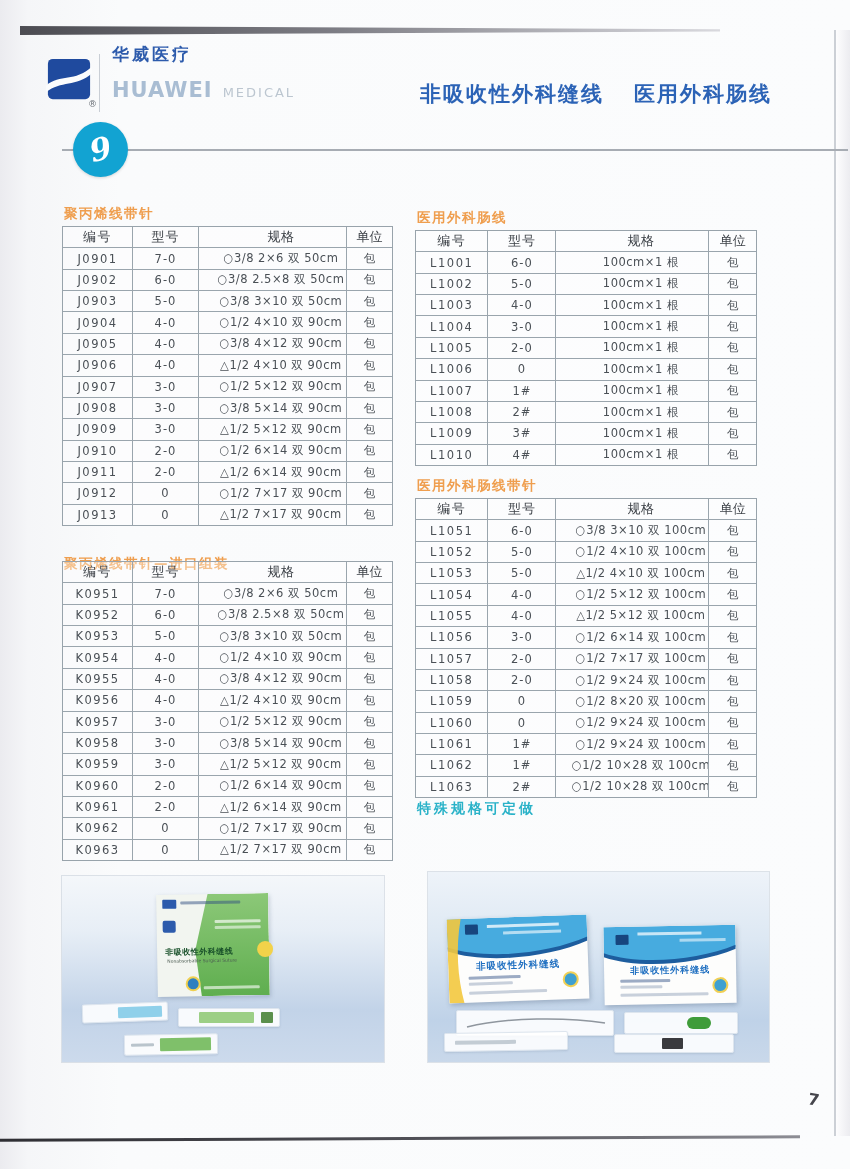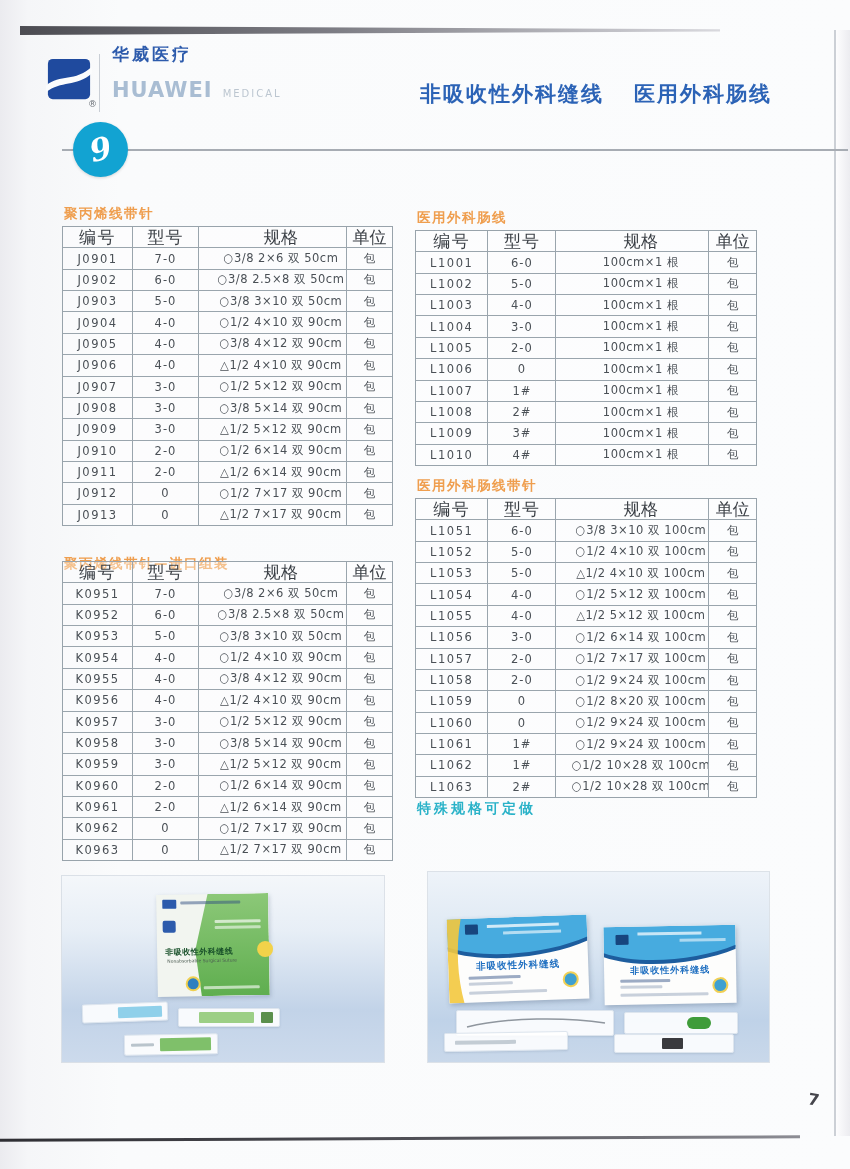--- a/index.html
+++ b/index.html
@@ -38,21 +38,21 @@
   
   .logo-box{position:absolute;left:46px;top:56px;width:46px;height:46px;}
   .logo-reg{position:absolute;left:88px;top:99px;font-size:9px;color:#6b7077;}
   .logo-divider{position:absolute;left:99px;top:54px;width:1px;height:58px;background:#c9ced5;}
   .brand-cn{
     position:absolute;left:112px;top:43px;font-size:17px;font-weight:bold;
     color:#2d5bac;letter-spacing:3px;
   }
   .brand-en-row{position:absolute;left:112px;top:78px;display:flex;align-items:baseline;}
   .brand-en{font-size:21px;font-weight:bold;color:#a9bdd3;letter-spacing:1px;}
-  .brand-suffix{font-size:10px;color:#bcc6d0;letter-spacing:2px;margin-left:10px;}
+  .brand-suffix{font-size:13px;color:#bcc6d0;letter-spacing:2px;margin-left:10px;}
   .page-title-row{position:absolute;left:420px;top:80px;display:flex;gap:30px;}
   .page-title-part{font-size:21px;font-weight:bold;color:#2c63b6;letter-spacing:2px;white-space:nowrap;}
   .page-subtitle-row{position:absolute;left:421px;top:111px;display:flex;gap:33px;}
   .page-subtitle-part{font-size:11.5px;color:#a2abb4;white-space:nowrap;}
   .header-rule{position:absolute;left:62px;top:149px;width:786px;height:1.5px;background:#a7acb3;}
   .page-badge{
     position:absolute;left:73px;top:122px;width:55px;height:55px;border-radius:50%;
     background:#12a3d2;display:flex;align-items:center;justify-content:center;
     box-shadow:0 1px 3px rgba(0,0,0,.15);
   }
@@ -73,21 +73,21 @@
     border:1px solid #98a3ab;background:rgba(255,255,255,.35);
     box-sizing:border-box;
   }
   .spec-table .tr{display:flex;flex:1;border-top:1px solid #9aa5ad;min-height:0;}
   .spec-table .tr:first-child{border-top:none;}
   .spec-table .td{
     border-left:1px solid #9aa5ad;display:flex;align-items:center;justify-content:center;
     font-size:11.5px;color:#4a5056;box-sizing:border-box;white-space:nowrap;overflow:hidden;
   }
   .spec-table .td:first-child{border-left:none;}
-  .spec-table .th-row .td{font-size:17px;color:#3a3f45;}
+  .spec-table .th-row .td{font-size:13px;color:#3a3f45;}
   .spec-table .c0{width:21%;letter-spacing:1.5px;}
   .spec-table .c1{width:20%;letter-spacing:1px;}
   .spec-table .c2{width:45%;letter-spacing:0.5px;padding-left:17px;}
   .spec-table .c3{width:14%;}
   #table-j,#table-k{left:62px;width:331px;height:300px;}
   #table-j{top:226px;}
   #table-k{top:561px;}
   #table-l1{left:415px;top:230px;width:342px;height:236px;}
   #table-l2{left:415px;top:498px;width:342px;height:300px;}
   

